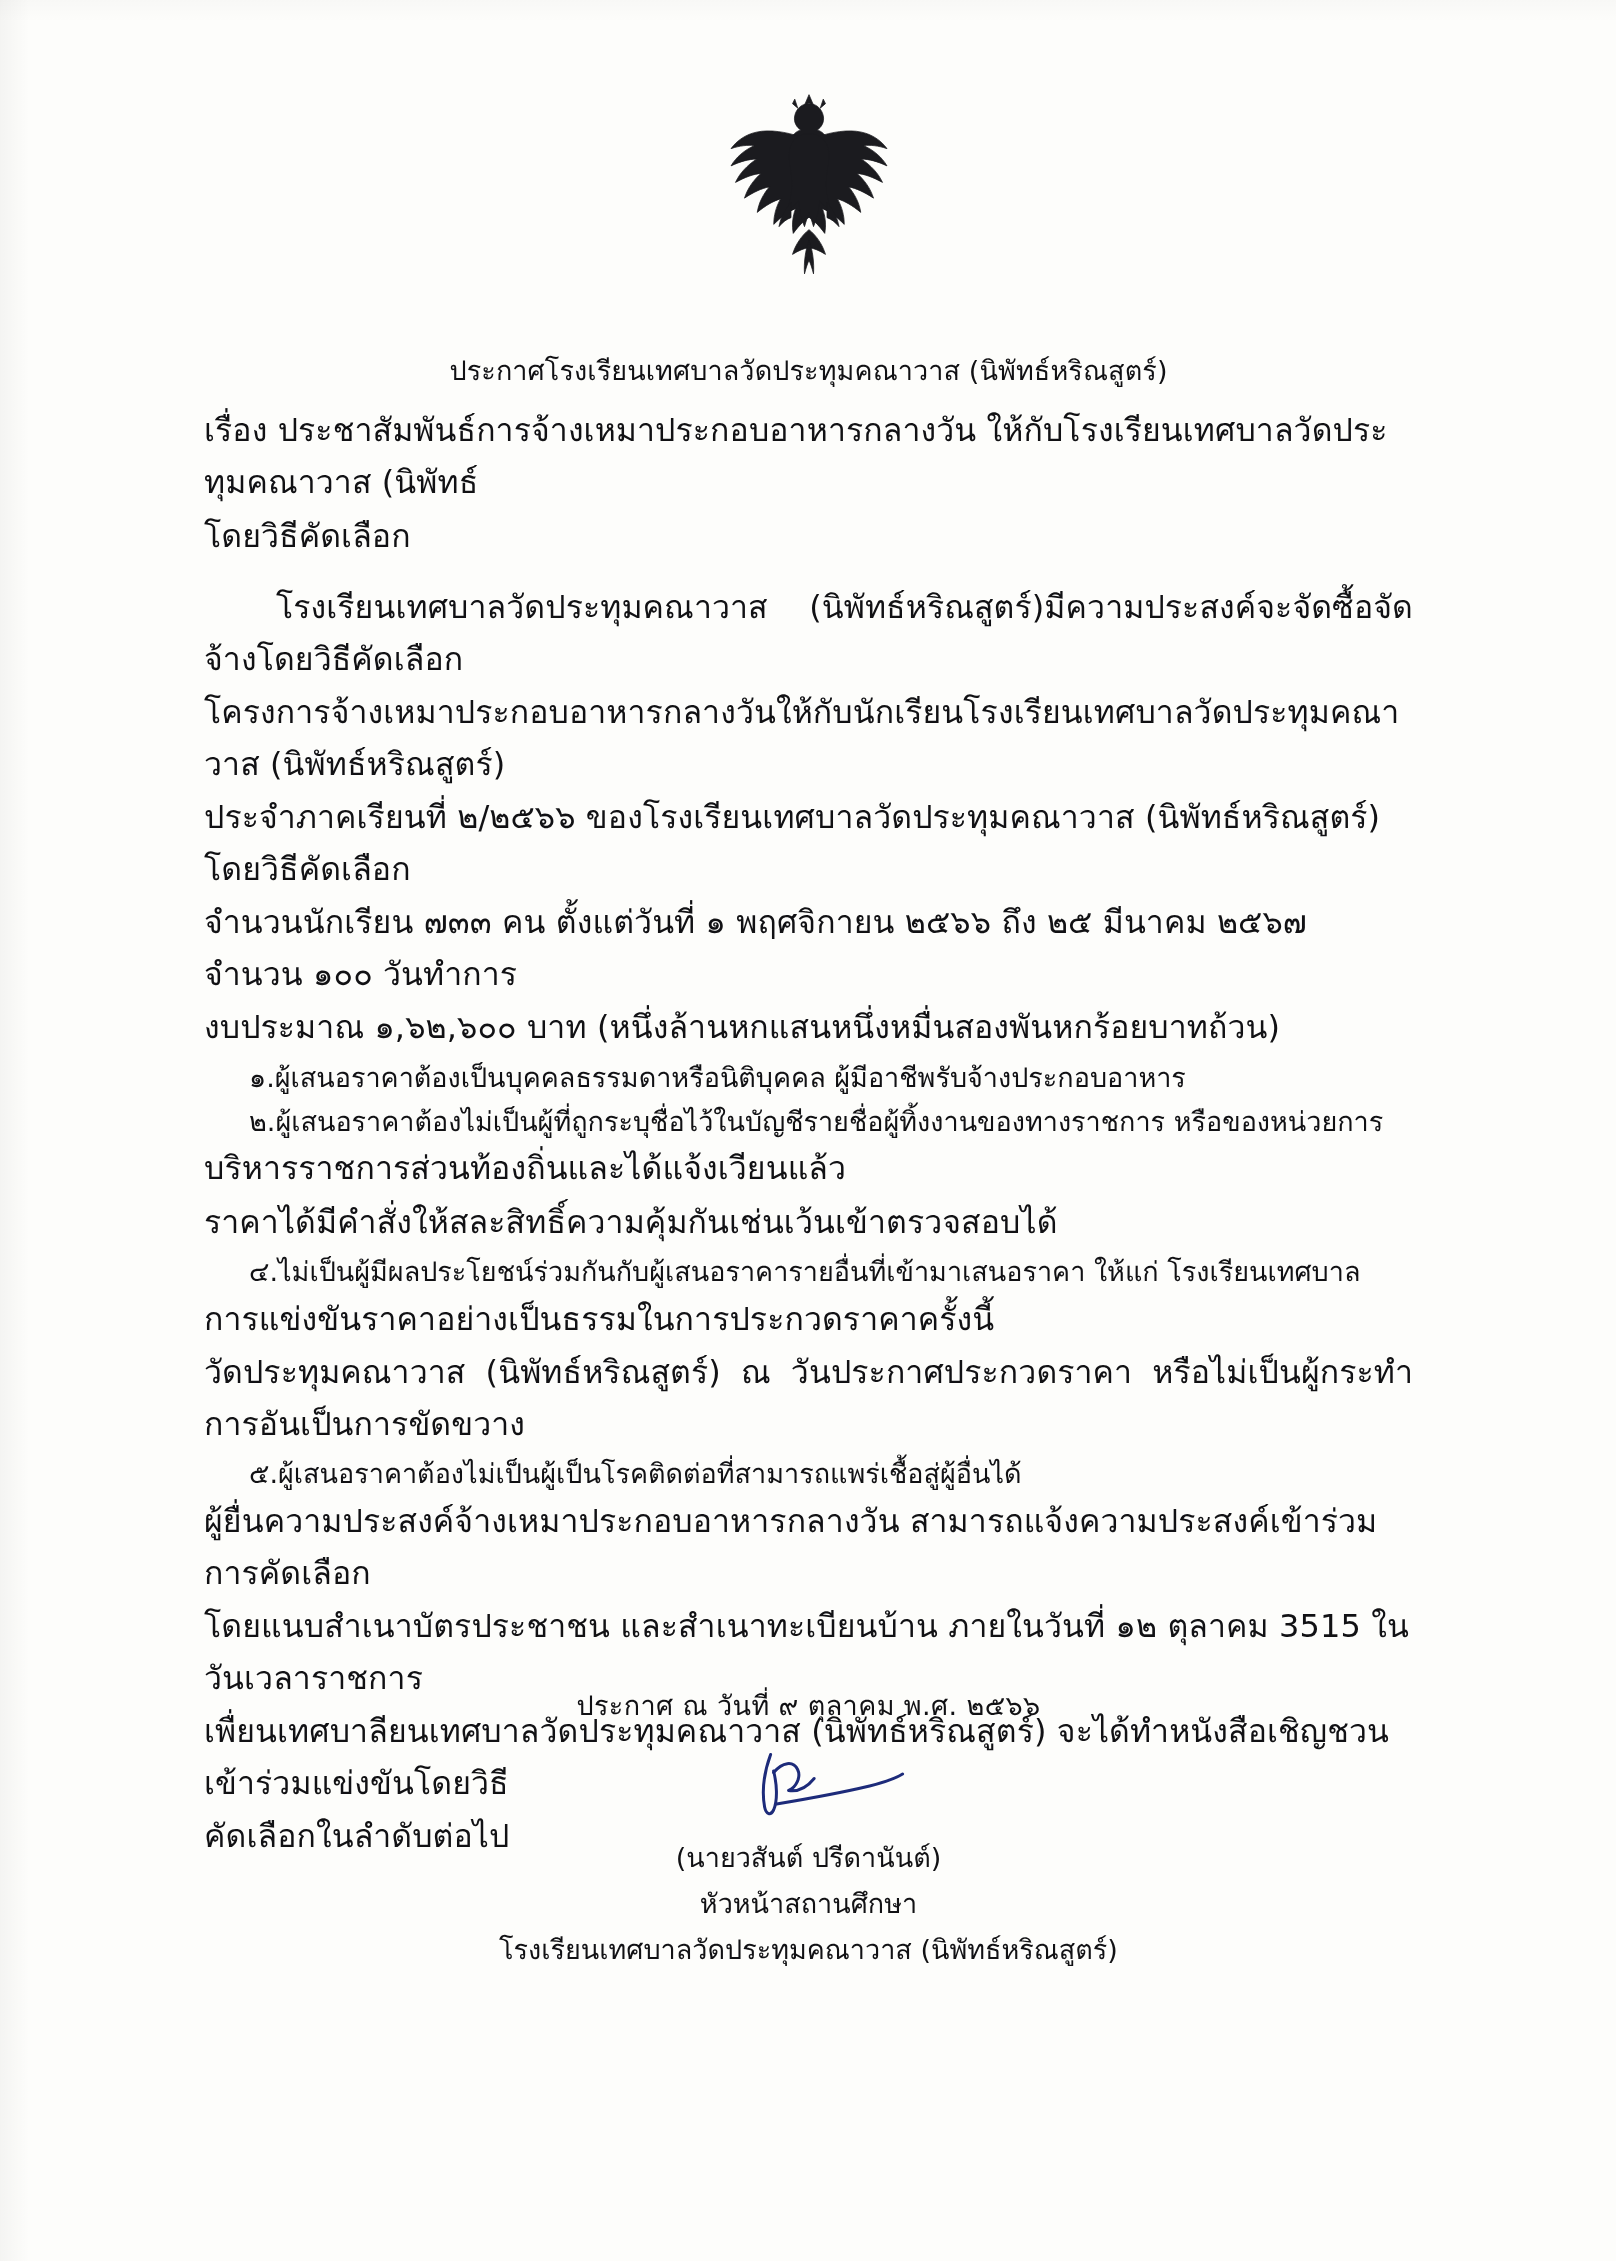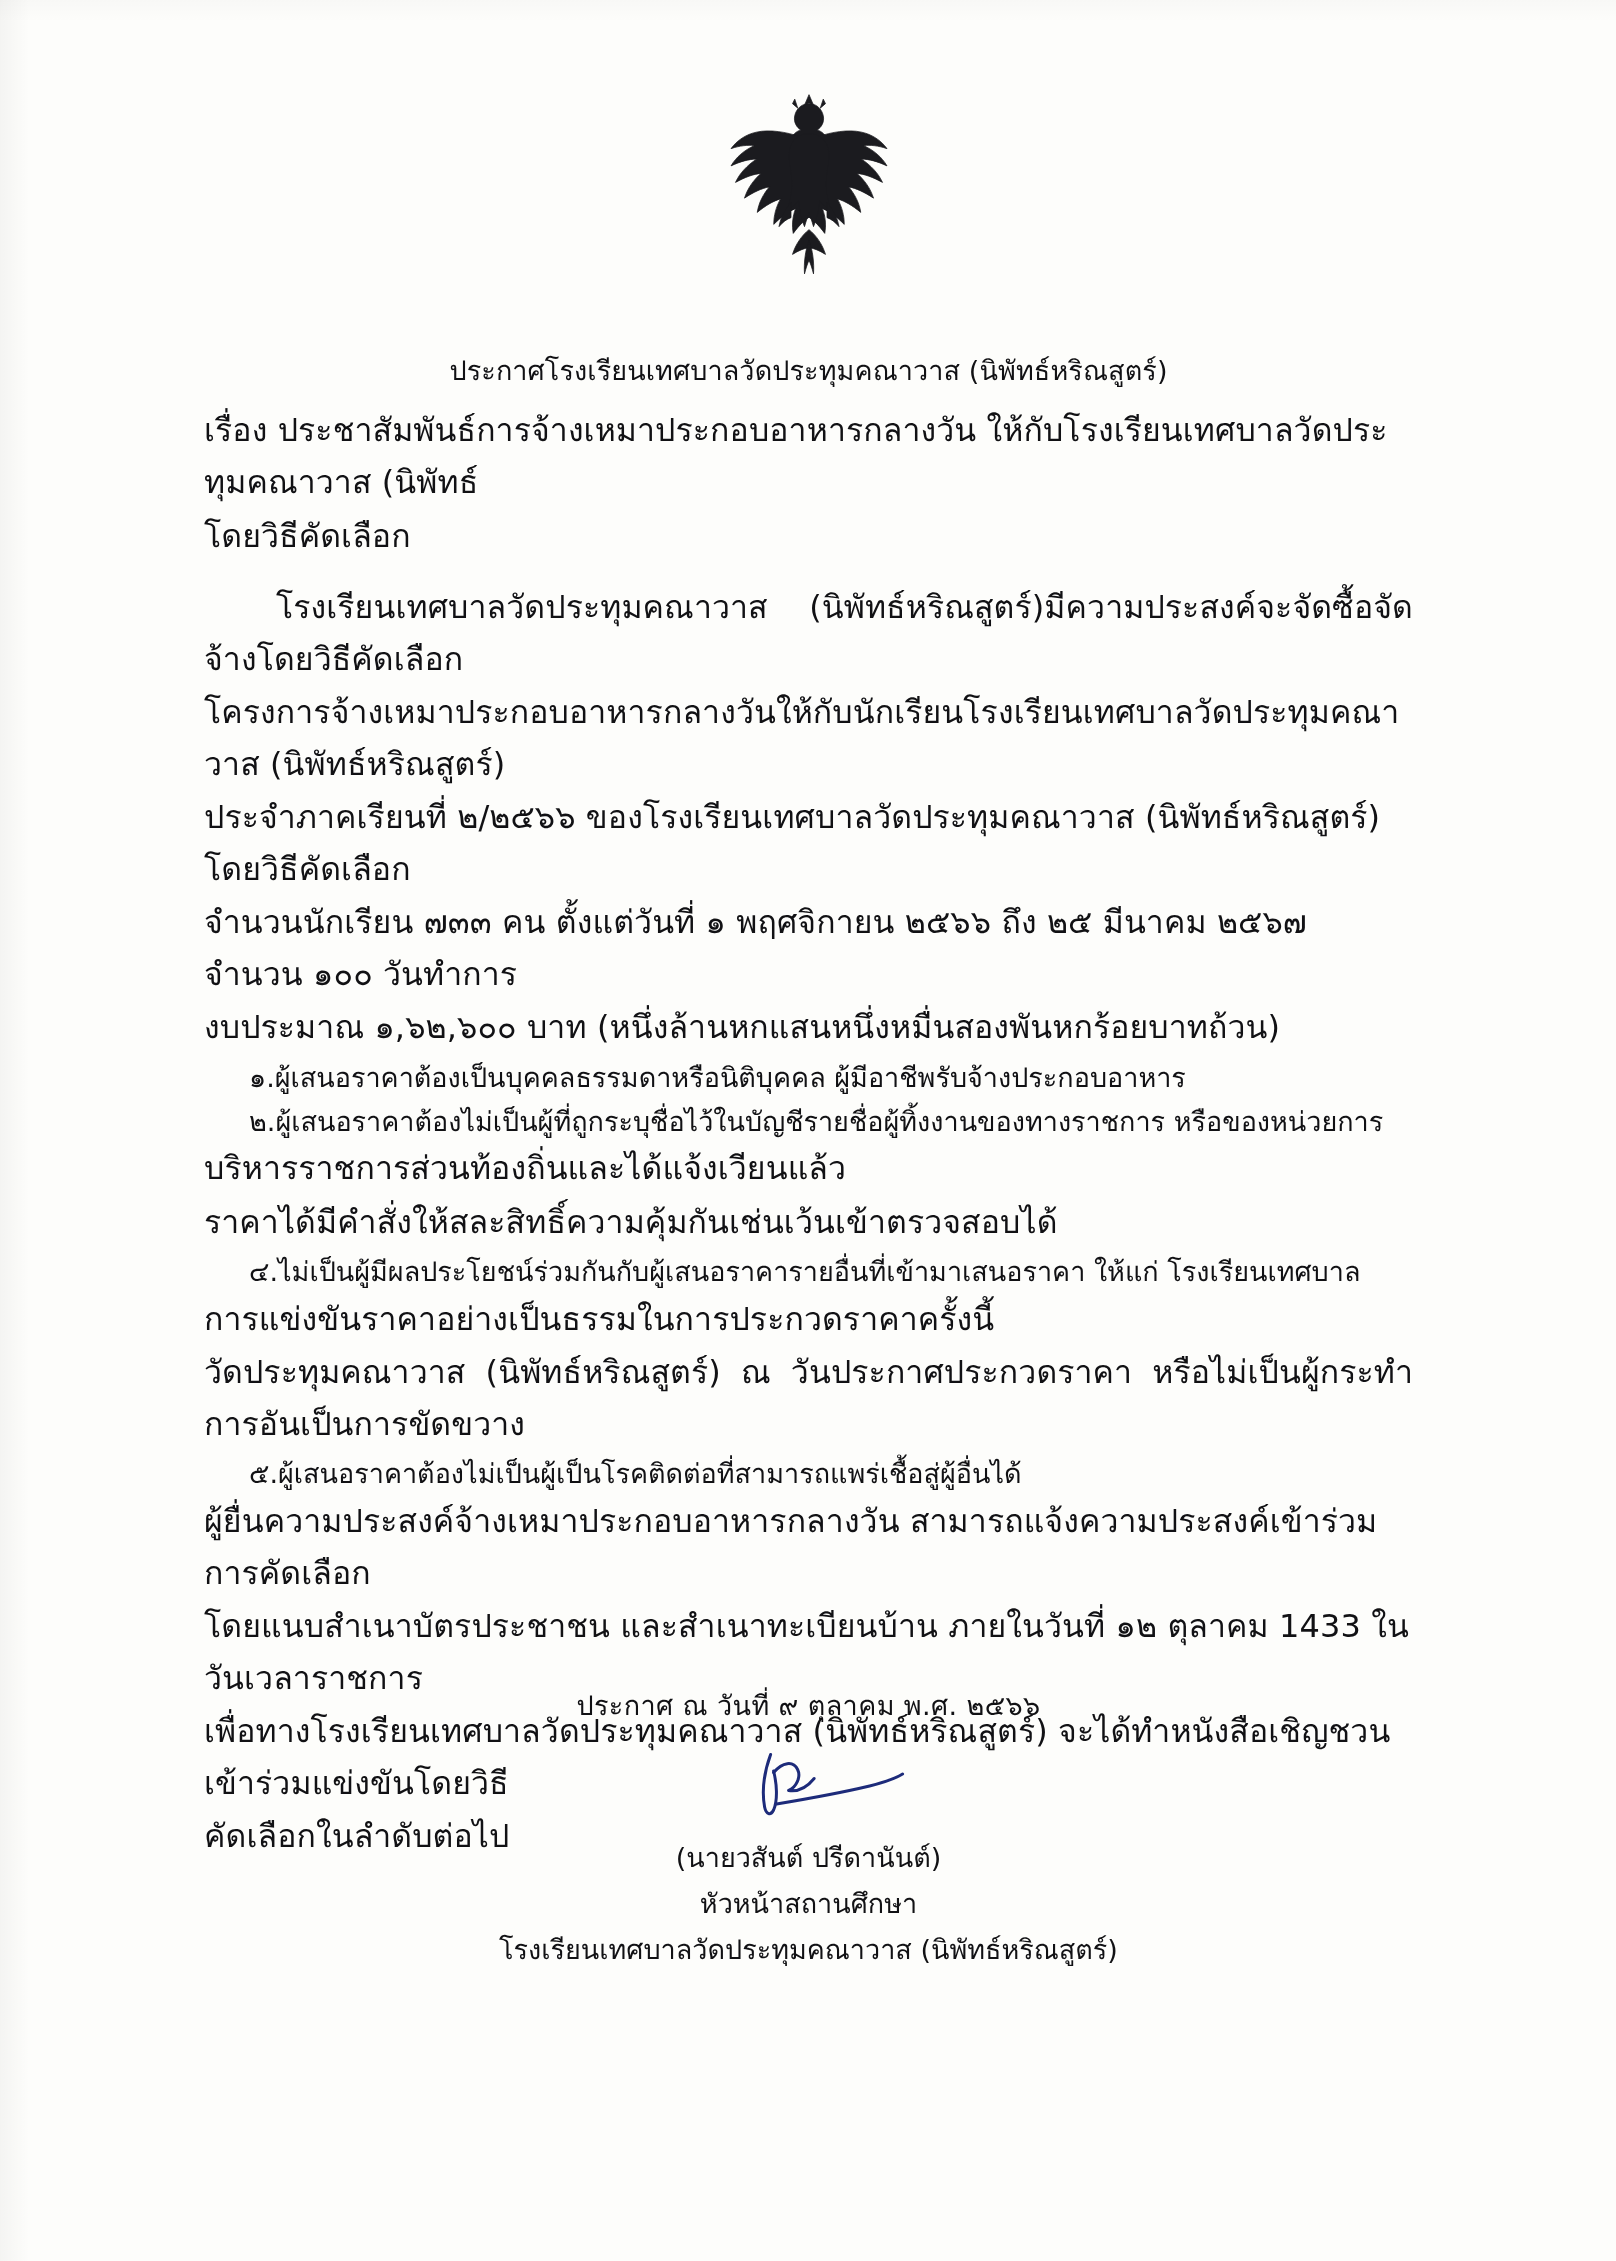--- a/index.html
+++ b/index.html
@@ -158,22 +158,22 @@
 
     <p class="para nojust">ราคาได้มีคำสั่งให้สละสิทธิ์ความคุ้มกันเช่นเว้นเข้าตรวจสอบได้</p>
 
     <p class="list-item"><span class="num">๔.</span><span>ไม่เป็นผู้มีผลประโยชน์ร่วมกันกับผู้เสนอราคารายอื่นที่เข้ามาเสนอราคา ให้แก่ โรงเรียนเทศบาล</span></p>
     <p class="para nojust">การแข่งขันราคาอย่างเป็นธรรมในการประกวดราคาครั้งนี้</p>
     <p class="para">วัดประทุมคณาวาส (นิพัทธ์หริณสูตร์) ณ วันประกาศประกวดราคา หรือไม่เป็นผู้กระทำการอันเป็นการขัดขวาง</p>
 
     <p class="list-item nojust"><span class="num">๕.</span><span>ผู้เสนอราคาต้องไม่เป็นผู้เป็นโรคติดต่อที่สามารถแพร่เชื้อสู่ผู้อื่นได้</span></p>
 
     <p class="para nojust">ผู้ยื่นความประสงค์จ้างเหมาประกอบอาหารกลางวัน สามารถแจ้งความประสงค์เข้าร่วมการคัดเลือก</p>
-    <p class="para nojust">โดยแนบสำเนาบัตรประชาชน และสำเนาทะเบียนบ้าน ภายในวันที่  ๑๒   ตุลาคม  1433 ในวันเวลาราชการ</p>
-    <p class="para nojust">เพื่อทางโรงเรียนเทศบาลวัดประทุมคณาวาส (นิพัทธ์หริณสูตร์) จะได้ทำหนังสือเชิญชวนเข้าร่วมแข่งขันโดยวิธี</p>
+    <p class="para nojust">โดยแนบสำเนาบัตรประชาชน และสำเนาทะเบียนบ้าน ภายในวันที่  ๑๒   ตุลาคม  3515 ในวันเวลาราชการ</p>
+    <p class="para nojust">เพื่ยนเทศบาลียนเทศบาลวัดประทุมคณาวาส (นิพัทธ์หริณสูตร์) จะได้ทำหนังสือเชิญชวนเข้าร่วมแข่งขันโดยวิธี</p>
     <p class="para nojust">คัดเลือกในลำดับต่อไป</p>
 
   </div>
 
   <div class="signature-block">
     <div class="sig-date">ประกาศ  ณ  วันที่  ๙   ตุลาคม  พ.ศ. ๒๕๖๖</div>
 
     <div class="sig-mark">
       <svg width="240" height="90" viewBox="0 0 320 120" xmlns="http://www.w3.org/2000/svg" aria-label="signature">
         <g fill="none" stroke="#1d2b7a" stroke-width="4" stroke-linecap="round" stroke-linejoin="round">

